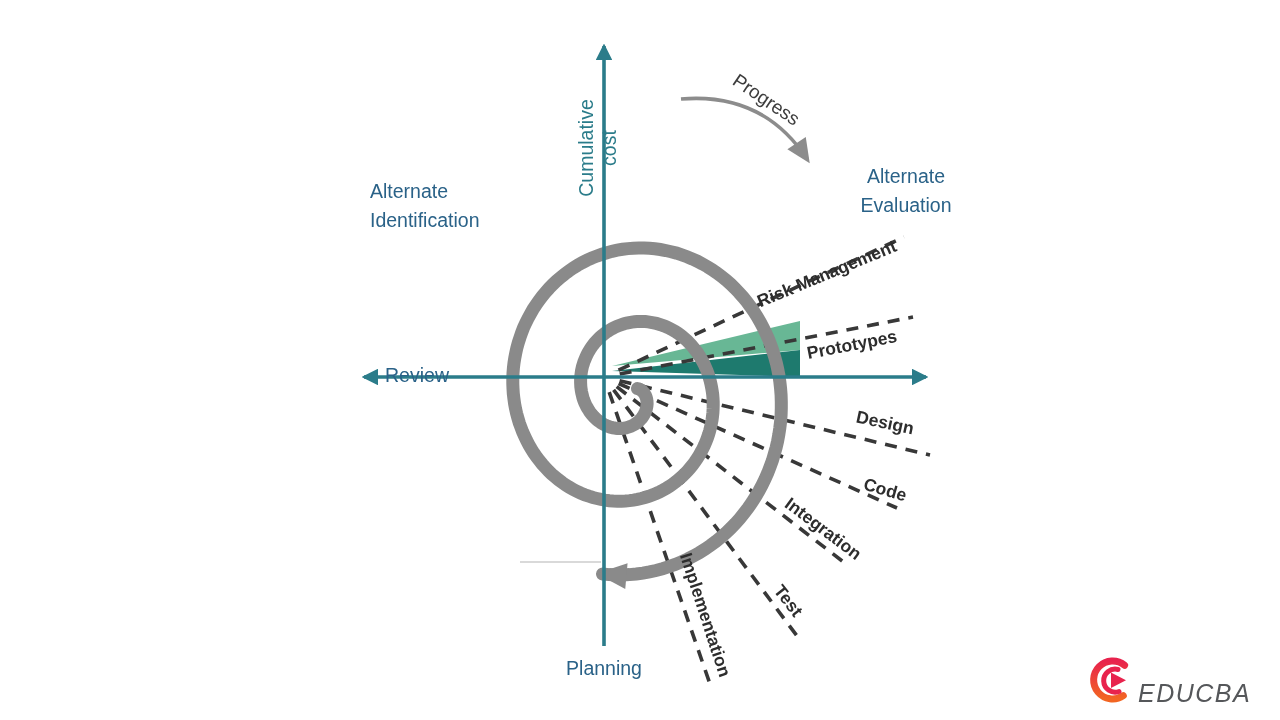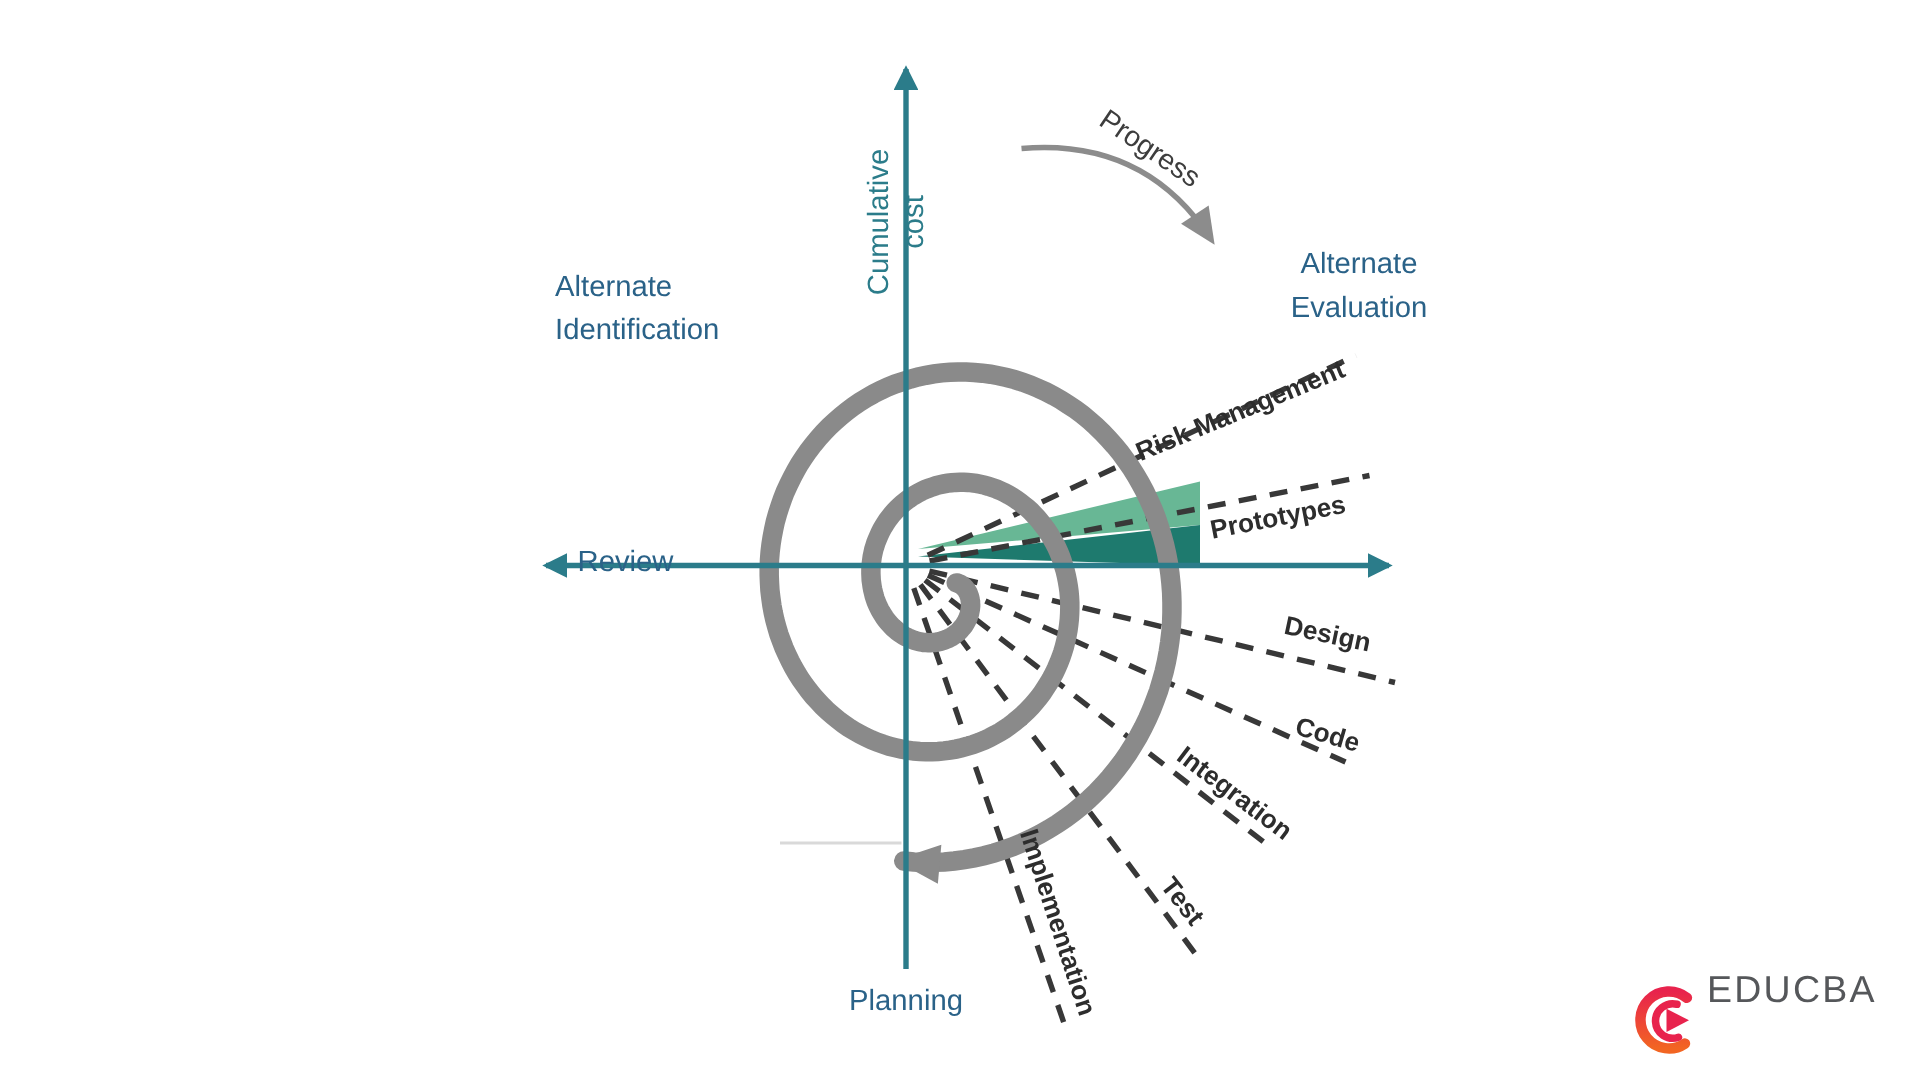--- a/index.html
+++ b/index.html
@@ -22,21 +22,21 @@
   .phase{
     position:absolute;color:#2d2d2d;font-weight:700;font-size:17.5px;
     white-space:nowrap;transform-origin:center;
   }
   .progress{
     position:absolute;color:#3d3d3d;font-size:19px;white-space:nowrap;
     transform-origin:center;
   }
   .logo{
     position:absolute;left:1074px;top:646px;width:180px;height:62px;
-    display:flex;align-items:flex-start;
+    display:flex;align-items:flex-end;font-style:italic;
   }
   .logo-text{
     color:#55575a;font-size:25px;letter-spacing:1.5px;margin-left:8px;
     font-weight:400;
   }
 </style>
 </head>
 <body>
 
 <div class="stage">

